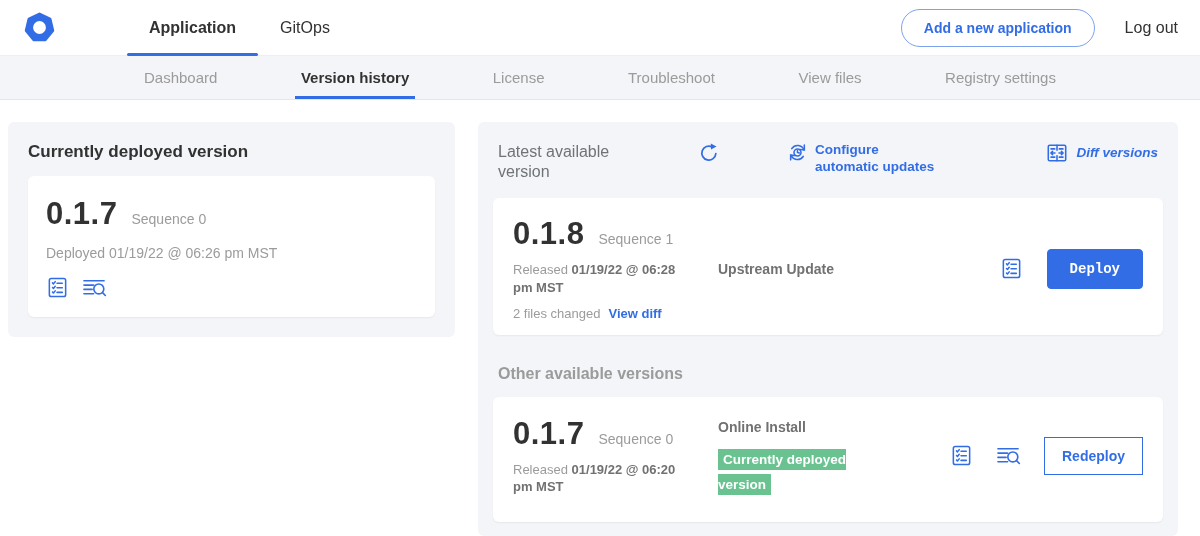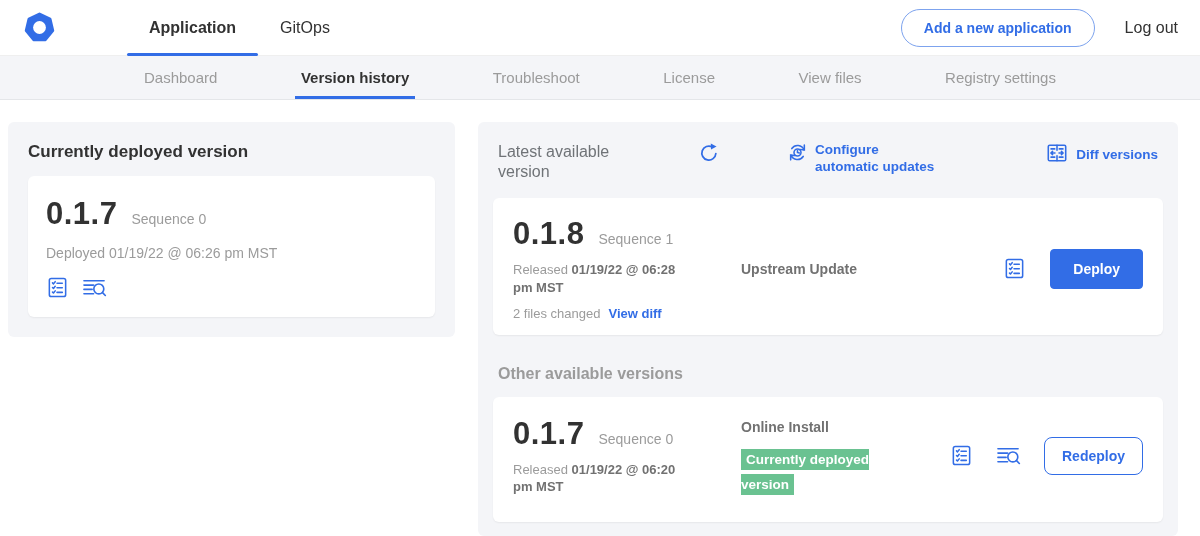--- a/index.html
+++ b/index.html
@@ -47,41 +47,41 @@
 
   .right-panel { flex: 1; padding: 18px 15px 14px; }
   .rp-header { display: flex; align-items: flex-start; padding: 2px 5px 0 5px; }
   .rp-title { font-size: 16px; color: #6f7377; font-weight: 500; width: 128px;
     line-height: 1.25; }
   .rp-action { display: flex; align-items: flex-start; gap: 7px; color: #326de6;
     font-size: 13.5px; font-weight: 600; line-height: 1.25; cursor: pointer; }
   .rp-action .txt { max-width: 130px; }
   .act-check { margin-left: 72px; }
   .act-config { margin-left: 68px; }
-  .act-diff { margin-left: auto; align-items: flex-end; }
+  .act-diff { margin-left: auto; align-items: center; font-style: italic; }
 
   .version-card { margin-top: 16px; padding: 18px 20px 14px; display: flex;
-    align-items: center; gap: 23px; }
+    align-items: center; }
   .vc-left { flex: 0 0 205px; }
   .released { margin-top: 9px; font-size: 13px; color: #9b9b9b; line-height: 1.35;
     max-width: 180px; }
   .released .date { color: #717171; font-weight: 700; }
   .files-line { margin-top: 10px; font-size: 13px; color: #9b9b9b; }
   .view-diff { color: #326de6; font-weight: 700; margin-left: 8px; cursor: pointer; }
   .vc-mid { font-size: 14px; color: #717171; font-weight: 600; }
   .vc-mid-2 { align-self: flex-start; margin-top: 4px; width: 160px; }
   .badge-wrap { margin-top: 12px; line-height: 1.75; }
   .deployed-badge { background: #6ac291; color: #ffffff; font-size: 13.5px; font-weight: 600;
     padding: 3px 5px; }
   .vc-right { margin-left: auto; display: flex; align-items: center; gap: 24px; }
   .btn-primary { background: #326de6; border: 1px solid #326de6; color: #fff; font-size: 14px;
     font-weight: 700; padding: 11px 22px; border-radius: 4px; cursor: pointer;
-    font-family: Liberation Sans, sans-serif; }
+    font-family: Liberation Mono, monospace; }
   .btn-outline { background: #fff; border: 1px solid #326de6; color: #326de6; font-size: 14px;
-    font-weight: 700; padding: 10px 17px; border-radius: 8px; cursor: pointer;
+    font-weight: 700; padding: 10px 17px; border-radius: 0; cursor: pointer;
     font-family: inherit; }
   .other-heading { margin: 30px 5px 0; font-size: 16px; color: #9b9b9b; }
   .version-card.second { margin-top: 14px; padding-bottom: 26px; }
   svg { display: block; }
 </style>
 </head>
 <body>
 
 <header class="top-nav">
   <div class="logo-wrap">
@@ -96,22 +96,22 @@
   </nav>
   <div class="topnav-right">
     <button class="pill-btn">Add a new application</button>
     <div class="logout">Log out</div>
   </div>
 </header>
 
 <nav class="sub-nav">
   <div class="subnav-tab">Dashboard</div>
   <div class="subnav-tab active">Version history</div>
+  <div class="subnav-tab">License</div>
   <div class="subnav-tab">Troubleshoot</div>
-  <div class="subnav-tab">License</div>
   <div class="subnav-tab">View files</div>
   <div class="subnav-tab">Registry settings</div>
 </nav>
 
 <main class="content">
 
   <section class="panel left-panel">
     <h2 class="panel-title">Currently deployed version</h2>
     <div class="white-card deployed-card">
       <div class="version-row">

